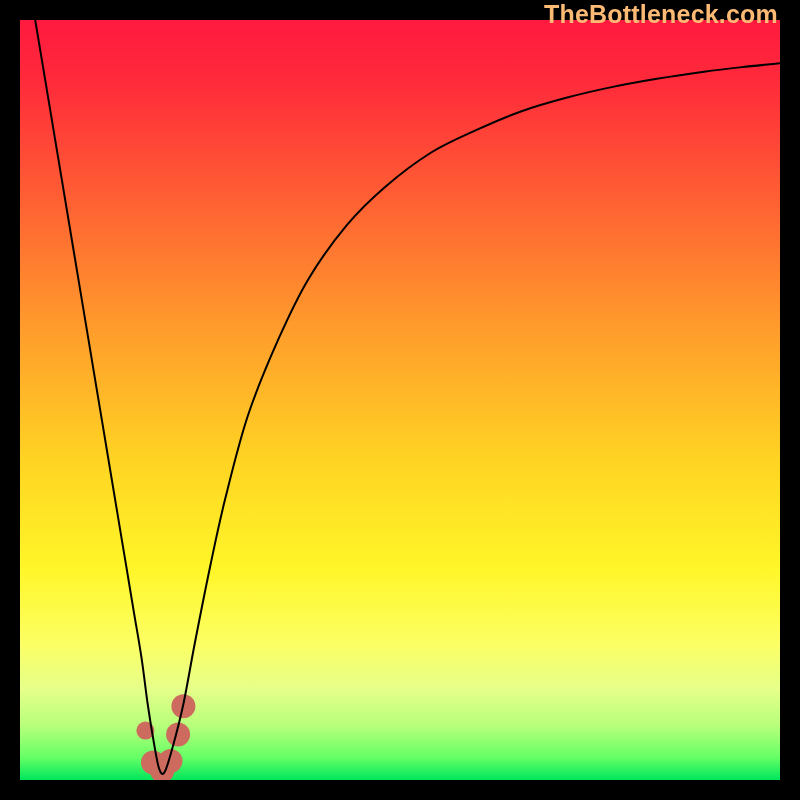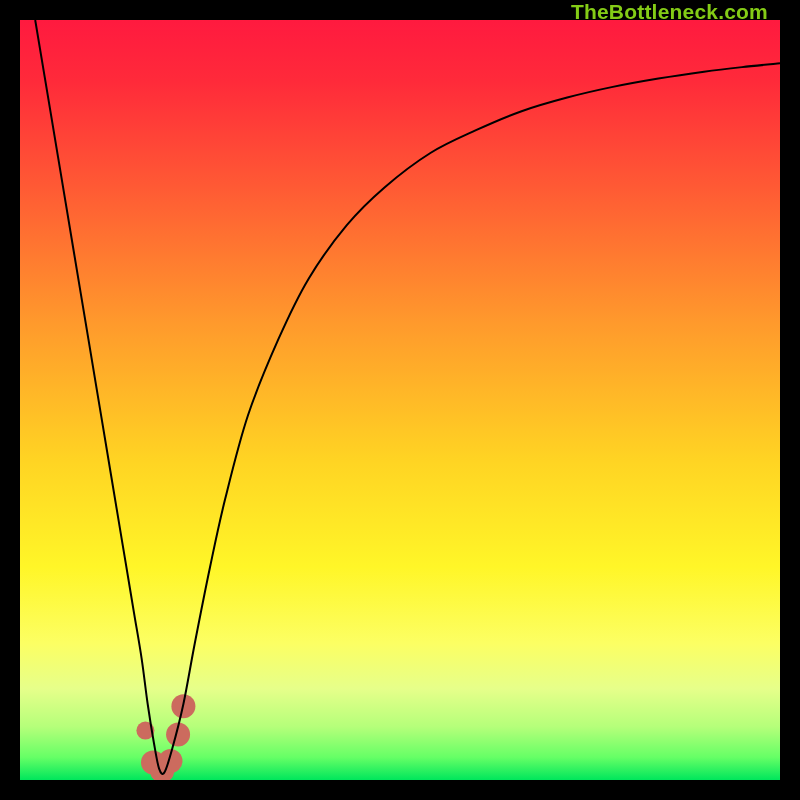--- a/index.html
+++ b/index.html
@@ -20,23 +20,23 @@
     position: absolute;
     left: 20px;
     top: 20px;
     width: 760px;
     height: 760px;
     overflow: hidden;
   }
   .watermark {
     position: absolute;
     top: 0px;
-    right: 32px;
-    color: #84cc16;
-    font-size: 21px;
+    right: 22px;
+    color: #fdba74;
+    font-size: 25px;
     font-weight: 600;
     z-index: 50;
     letter-spacing: 0.2px;
   }
   svg { display: block; }
 </style>
 </head>
 <body>
 
 <div class="frame">

